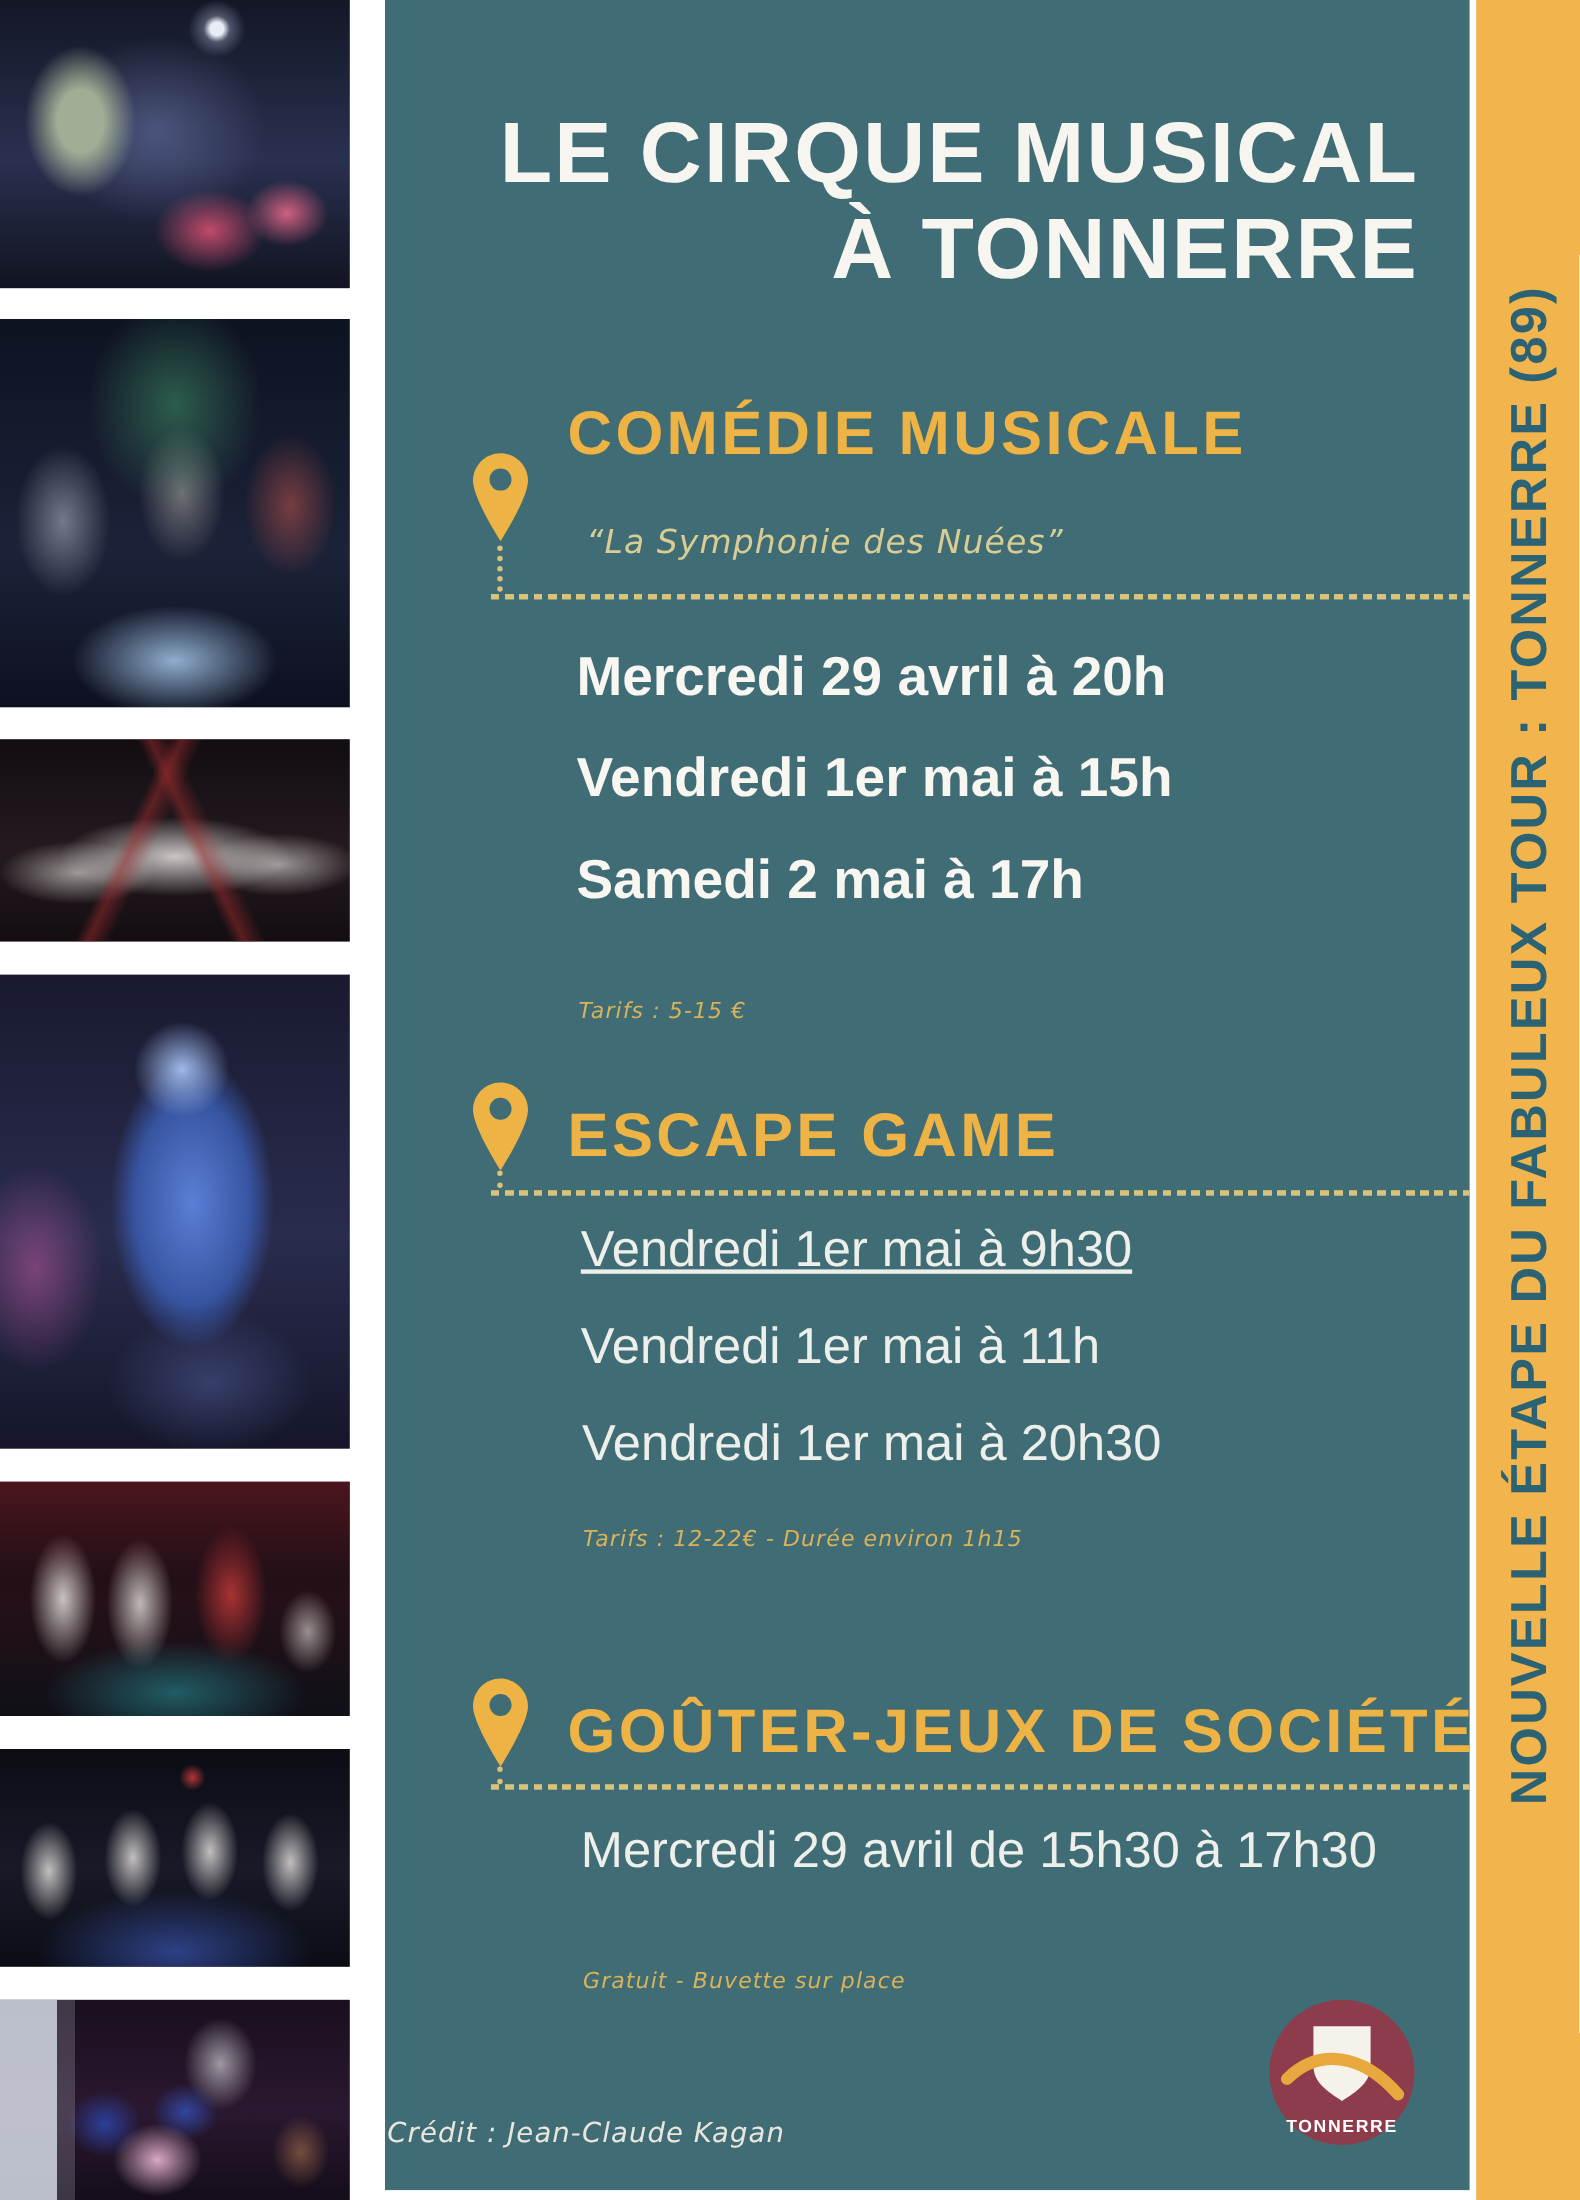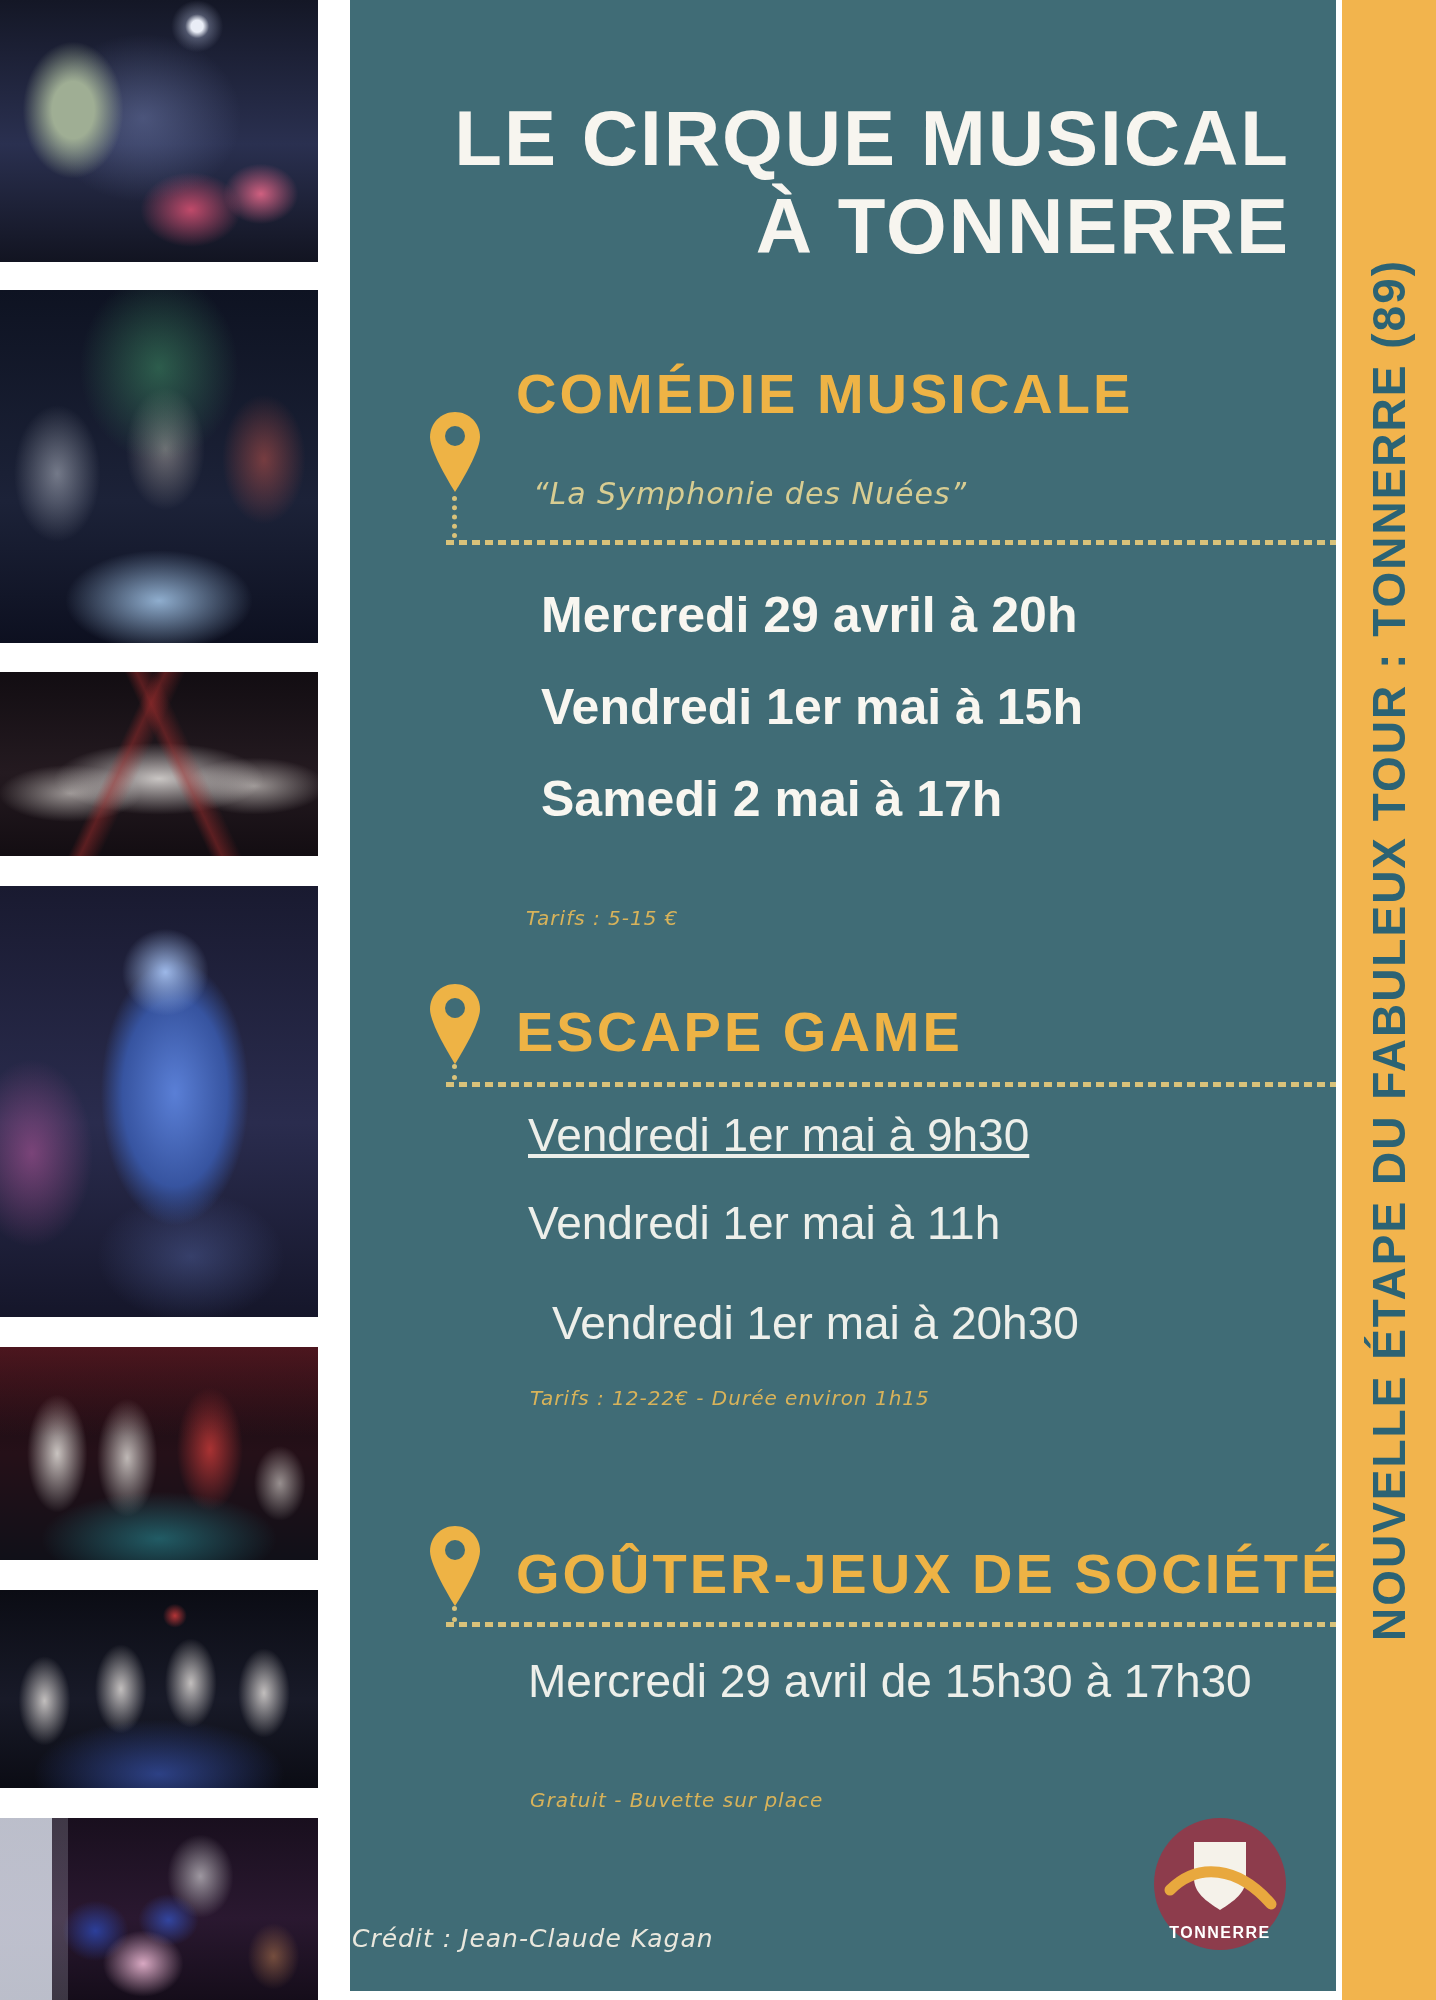--- a/index.html
+++ b/index.html
@@ -86,24 +86,24 @@
   .dl1{top:540px;} .dl2{top:1082px;} .dl3{top:1622px;}
 
   
   .hdr{position:absolute;left:500px;margin:16px;color:#EEB345;font-weight:bold;
       font-size:56px;line-height:64px;letter-spacing:3px;}
   .h1{top:346px;} .h2{top:984px;} .h3{top:1526px;}
   .subtitle{position:absolute;left:500px;top:476px;width:500px;text-align:center;
       font-family:"DejaVu Sans",sans-serif;font-style:italic;
       font-size:30px;color:#D8CD92;letter-spacing:1px;}
   .date{position:absolute;left:524px;color:#F8F6F0;}
-  .date.bold{font-weight:bold;font-size:50px;margin-left:17px;}
+  .date.bold{font-weight:bold;font-size:50px;}
   .date.reg{font-weight:normal;font-size:46px;color:#EDEFEA;}
   .d1a{top:586px;} .d1b{top:678px;} .d1c{top:770px;}
-  .d2a{top:1108px;left:528px;text-decoration:underline;} .d2b{top:1196px;left:528px;} .d2c{top:1284px;left:552px;margin-top:12px;}
+  .d2a{top:1108px;left:528px;text-decoration:underline;} .d2b{top:1196px;left:528px;} .d2c{top:1284px;left:529px;}
   .d3a{top:1654px;left:528px;font-size:42px;}
   .tarif{position:absolute;left:526px;font-family:"DejaVu Sans",sans-serif;
       font-style:italic;font-size:20px;color:#D8B35A;letter-spacing:1px;margin-top:44px;}
   .t1{top:862px;} .t2{top:1342px;left:530px;} .t3{top:1744px;left:530px;}
 
   
   .credit{position:absolute;left:352px;top:1924px;font-family:"DejaVu Sans",sans-serif;
       font-style:italic;font-size:25px;color:#E9E7DD;letter-spacing:1px;}
   .logo{position:absolute;left:1150px;top:1814px;width:140px;height:140px;}
   .logo-circle{fill:#8D3C4C;}

